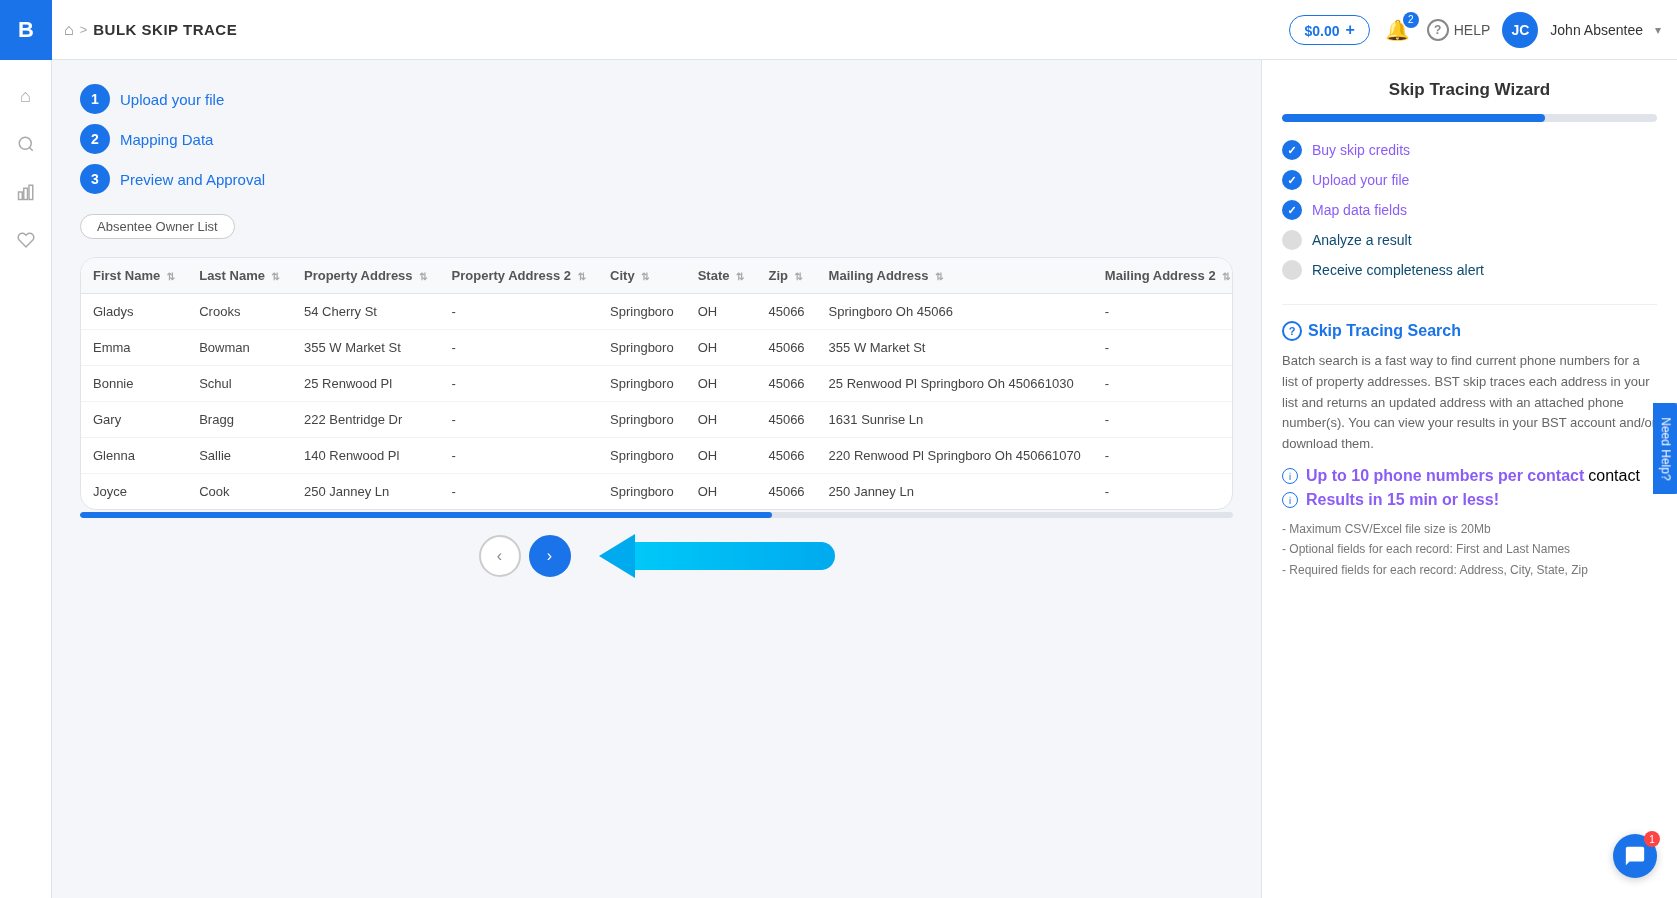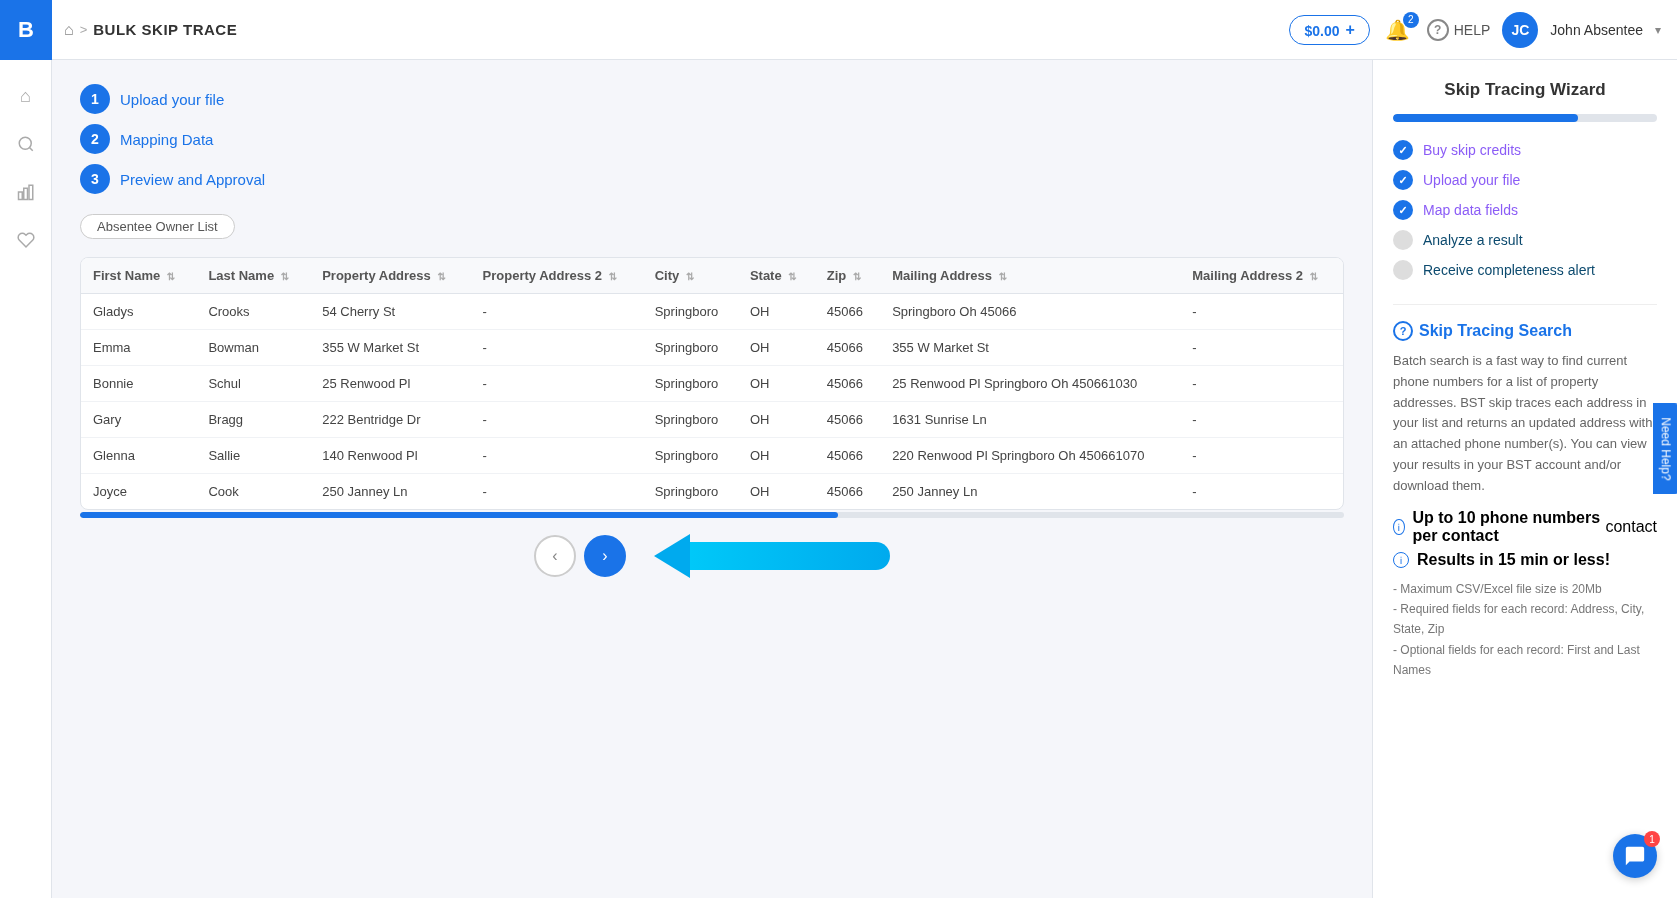--- a/index.html
+++ b/index.html
@@ -116,21 +116,21 @@
       font-size: 13px;
       color: #555;
       display: inline-block;
       margin-bottom: 18px;
       background: #fff;
     }
 
     
     .table-container {
       background: #fff;
-      border-radius: 8px;
+      border-radius: 16px;
       border: 1px solid #e0e4ea;
       overflow: hidden;
       max-height: calc(898px - 60px - 200px);
     }
     .data-table { width: 100%; border-collapse: collapse; font-size: 13px; }
     .data-table th {
       background: #f8f9fb;
       border-bottom: 1px solid #e0e4ea;
       padding: 10px 12px;
       text-align: left;
@@ -199,21 +199,21 @@
     }
     .arrow-head {
       width: 0; height: 0;
       border-top: 22px solid transparent;
       border-bottom: 22px solid transparent;
       border-right: 36px solid #00aaee;
     }
 
     
     .right-panel {
-      width: 305px;
+      width: 416px;
       background: #fff;
       border-left: 1px solid #e0e4ea;
       display: flex;
       flex-direction: column;
       padding: 20px;
       overflow-y: auto;
     }
     .wizard-title { text-align: center; font-size: 17px; font-weight: 600; color: #333; margin-bottom: 14px; }
     .progress-bar-wrap { background: #e0e4ea; border-radius: 4px; height: 8px; margin-bottom: 18px; overflow: hidden; }
     .progress-bar-fill { height: 100%; background: #1a73e8; width: 70%; border-radius: 4px; }
@@ -231,21 +231,21 @@
     .ws-dot.done { background: #1a73e8; color: #fff; }
     .ws-dot.pending { background: #ddd; color: #aaa; }
     .ws-label { font-size: 14px; color: #0c4a6e; }
     .ws-label.done { color: #8b5cf6; }
 
     
     .sst-section { border-top: 1px solid #eee; padding-top: 16px; }
     .sst-title { display: flex; align-items: center; gap: 6px; color: #1a73e8; font-size: 16px; font-weight: 600; margin-bottom: 10px; }
     .sst-icon { width: 20px; height: 20px; border: 2px solid #1a73e8; border-radius: 50%; display: flex; align-items: center; justify-content: center; font-size: 11px; font-weight: 700; color: #1a73e8; }
     .sst-body { font-size: 13px; color: #666; line-height: 1.6; margin-bottom: 12px; }
-    .highlight-link { color: #000000; font-weight: 600; text-decoration: none; }
+    .highlight-link { color: #8b5cf6; font-weight: 600; text-decoration: none; }
     .info-icon-sm { width: 16px; height: 16px; border: 1.5px solid #1a73e8; border-radius: 50%; display: inline-flex; align-items: center; justify-content: center; font-size: 10px; color: #1a73e8; margin-right: 4px; vertical-align: middle; }
     .feature-row { display: flex; align-items: center; gap: 4px; margin-bottom: 6px; }
     .sst-notes { font-size: 12px; color: #777; line-height: 1.7; margin-top: 10px; }
 
     
     .chat-fab {
       position: fixed;
       bottom: 20px; right: 20px;
       width: 44px; height: 44px;
       background: #1a73e8;
@@ -491,22 +491,22 @@
         <span class="info-icon-sm">ℹ</span>
         <a class="highlight-link">Up to 10 phone numbers per contact</a>
         <span> contact</span>
       </div>
       <div class="feature-row">
         <span class="info-icon-sm">ℹ</span>
         <a class="highlight-link">Results in 15 min or less!</a>
       </div>
       <div class="sst-notes" id="sst-notes-list">
       <p>- Maximum CSV/Excel file size is 20Mb</p>
+          <p>- Optional fields for each record: First and Last Names</p>
           <p>- Required fields for each record: Address, City, State, Zip</p>
-          <p>- Optional fields for each record: First and Last Names</p>
         </div>
     </div>
   </div>
 </div>
 
 <div class="chat-fab" style="position:fixed;bottom:20px;right:20px;width:44px;height:44px;background:#1a73e8;border-radius:50%;display:flex;align-items:center;justify-content:center;cursor:pointer;box-shadow:0 2px 8px rgba(0,0,0,0.2);">
   <svg width="22" height="22" viewBox="0 0 24 24" fill="white">
     <path d="M20 2H4c-1.1 0-2 .9-2 2v18l4-4h14c1.1 0 2-.9 2-2V4c0-1.1-.9-2-2-2z"></path>
   </svg>
   <div class="chat-fab-badge" style="position:absolute;top:-3px;right:-3px;background:#f44;color:#fff;border-radius:50%;width:16px;height:16px;font-size:10px;display:flex;align-items:center;justify-content:center;">1</div>

